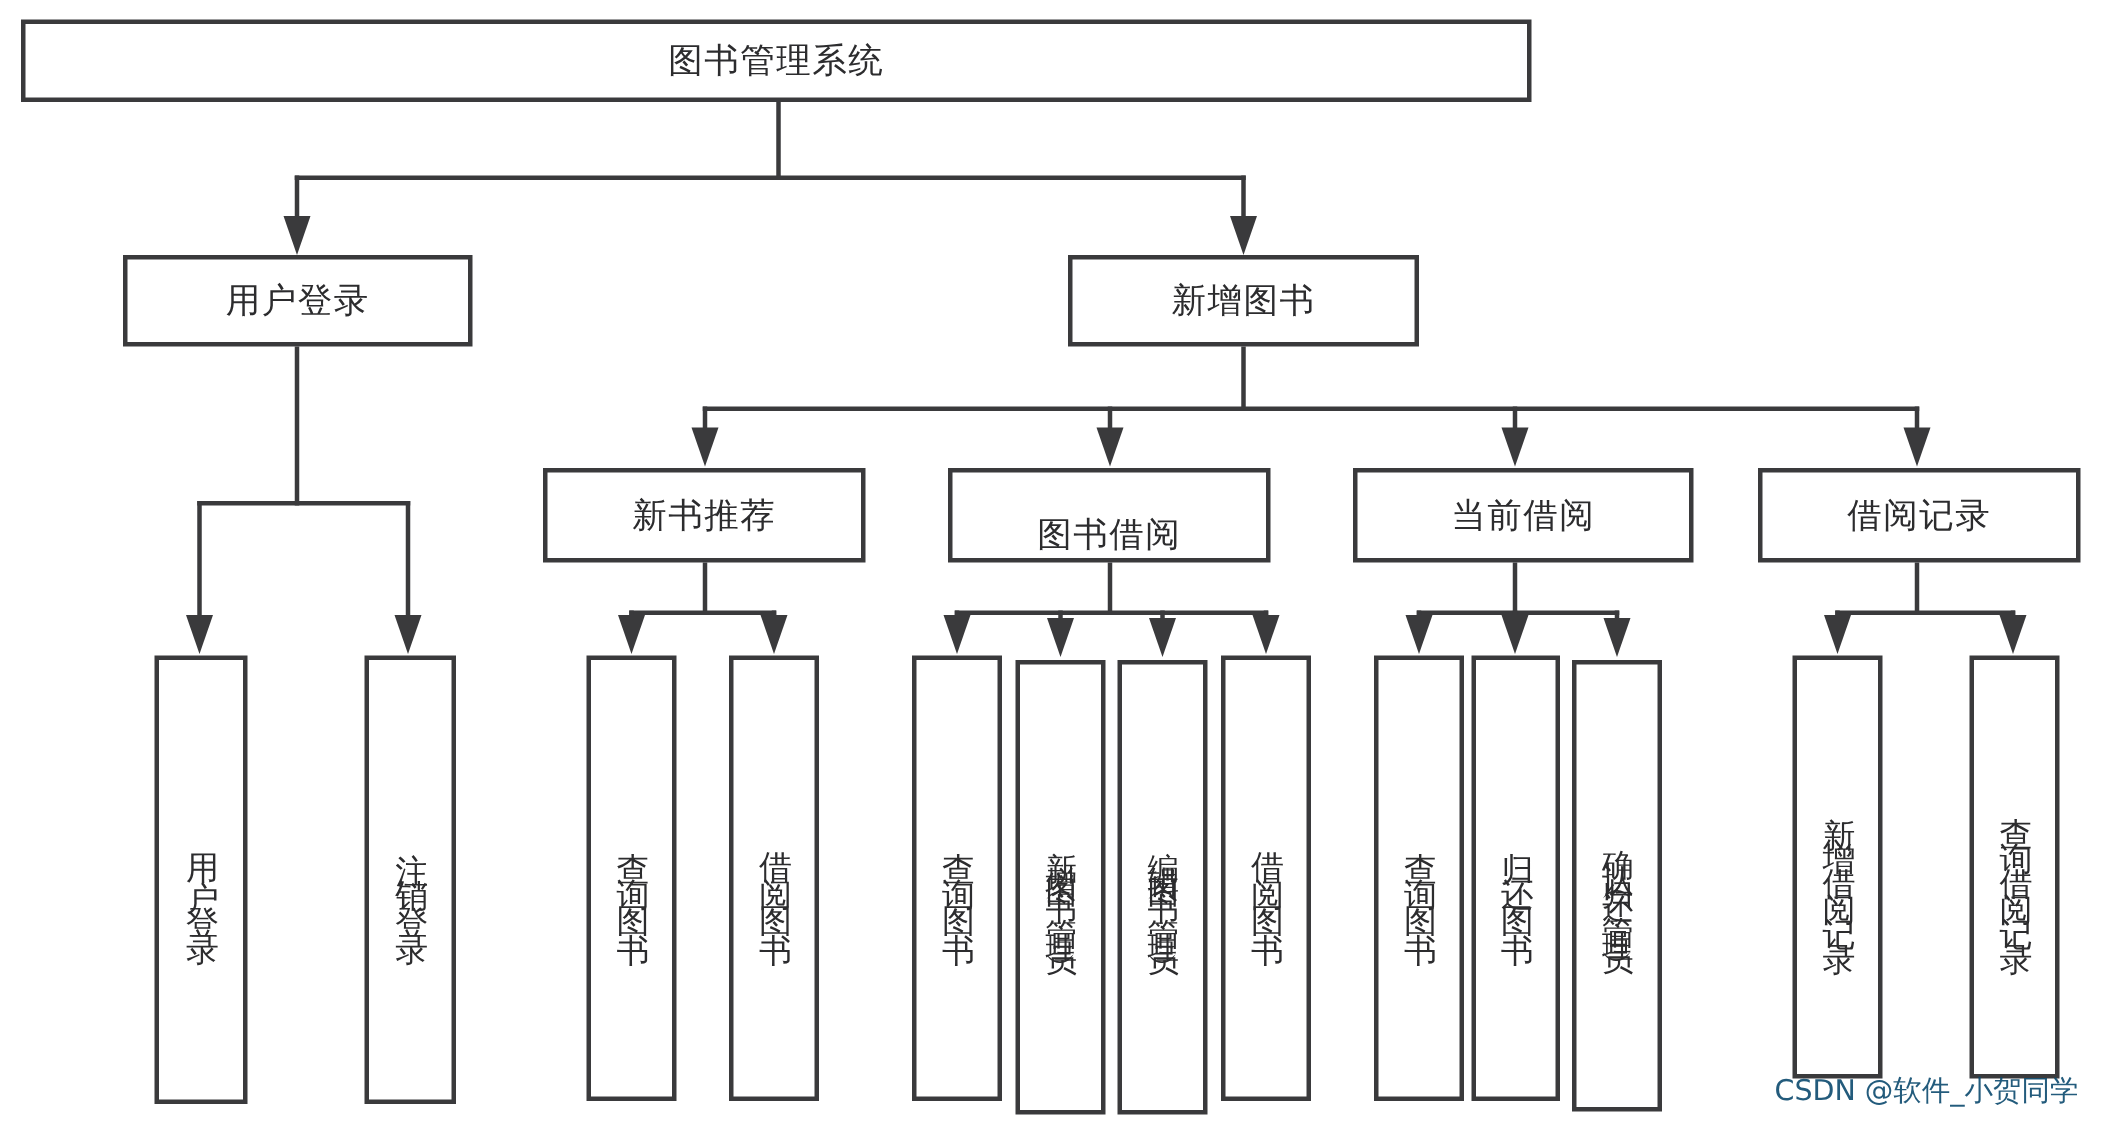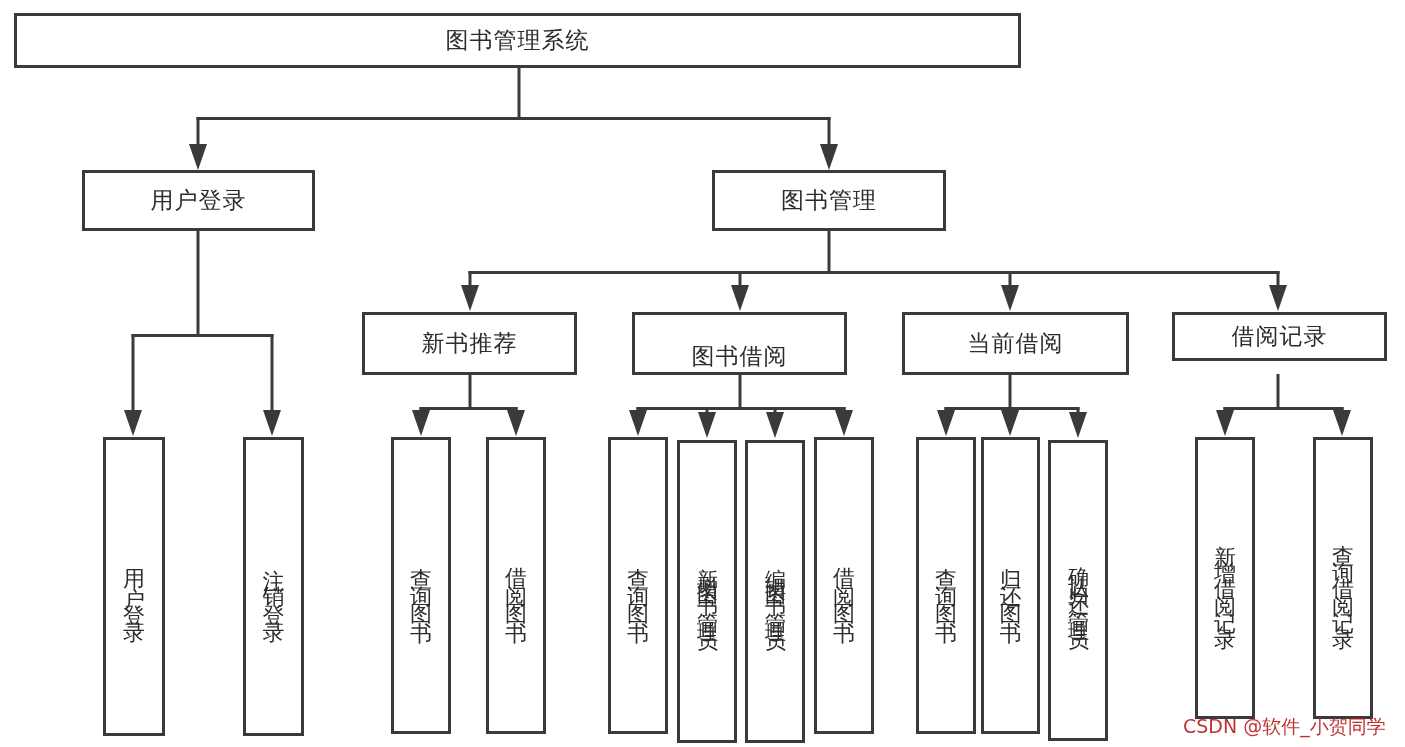--- a/index.html
+++ b/index.html
@@ -37,21 +37,21 @@
     letter-spacing: 1px;
     white-space: nowrap;
   }
   
   .root-box     { left: 14px;   top: 13px;  width: 1007px; height: 55px; }
   .l2-user      { left: 82px;   top: 170px; width: 233px;  height: 61px; }
   .l2-book      { left: 712px;  top: 170px; width: 234px;  height: 61px; }
   .l3-a         { left: 362px;  top: 312px; width: 215px;  height: 63px; justify-content: center; }
   .l3-b         { left: 632px;  top: 312px; width: 215px;  height: 63px; align-items: flex-end; }
   .l3-c         { left: 902px;  top: 312px; width: 227px;  height: 63px; }
-  .l3-d         { left: 1172px; top: 312px; width: 215px;  height: 49px; }
+  .l3-d         { left: 1172px; top: 312px; width: 215px;  height: 63px; }
   
   .leaf .label {
     writing-mode: vertical-rl;
     font-size: 22px;
     line-height: 1;
   }
   .sp4 .label { letter-spacing: 18px; text-indent: 0; }
   .sp6 .label { letter-spacing: 17px; }
   .sp9 .label { font-size: 21px; letter-spacing: 9px; }
   .g1-1 { left: 103px;  top: 437px; width: 62px; height: 299px; }
@@ -66,21 +66,21 @@
   .g4-2 { left: 981px;  top: 437px; width: 59px; height: 297px; }
   .g4-3 { left: 1048px; top: 440px; width: 60px; height: 301px; }
   .g5-1 { left: 1195px; top: 437px; width: 60px; height: 282px; }
   .g5-2 { left: 1313px; top: 437px; width: 60px; height: 282px; }
   .watermark {
     position: absolute;
     left: 1183px;
     top: 714px;
     z-index: 3;
     font-size: 19px;
-    color: #b91c1c;
+    color: #0c4a6e;
     white-space: nowrap;
     opacity: 0.9;
   }
 </style>
 </head>
 <body>
 
 <div class="canvas">
 
   <svg class="connectors" width="1405" height="747" viewBox="0 0 1405 747">
@@ -150,21 +150,21 @@
   </svg>
 
   <div class="box root-box">
     <span class="label">图书管理系统</span>
   </div>
 
   <div class="box l2-user">
     <span class="label">用户登录</span>
   </div>
   <div class="box l2-book">
-    <span class="label">图书管理</span>
+    <span class="label">新增图书</span>
   </div>
 
   <div class="box l3-a">
     <span class="label">新书推荐</span>
   </div>
   <div class="box l3-b">
     <span class="label">图书借阅</span>
   </div>
   <div class="box l3-c">
     <span class="label">当前借阅</span>

